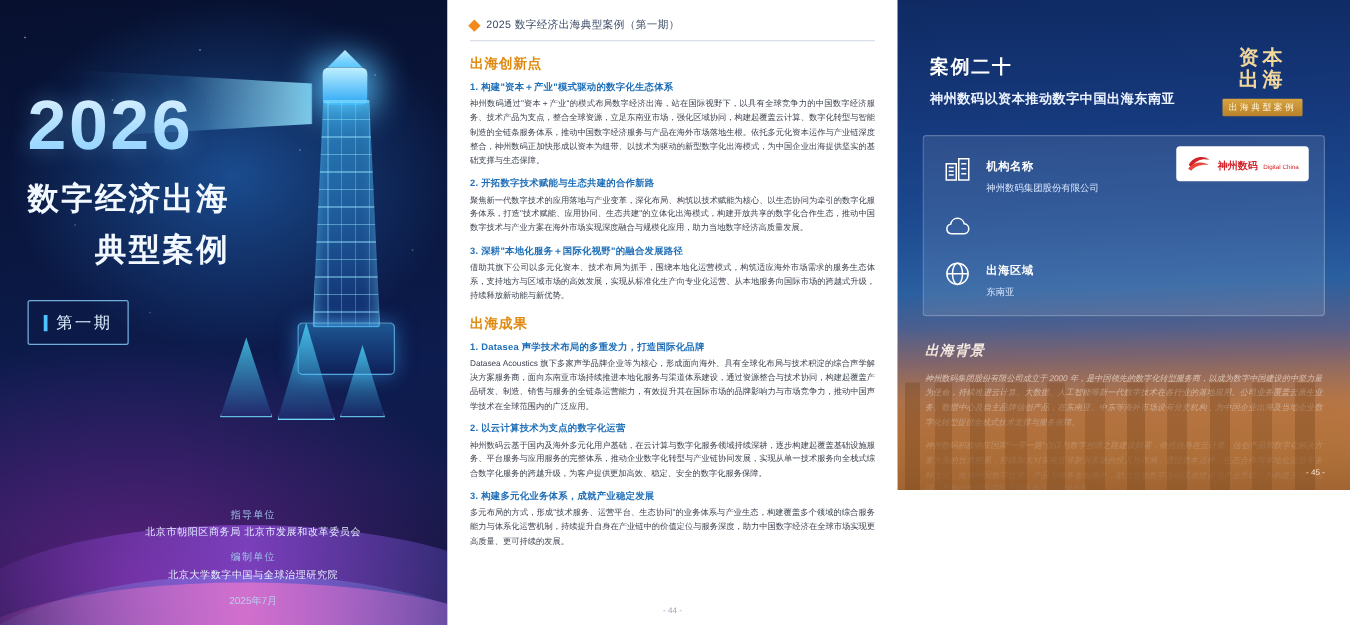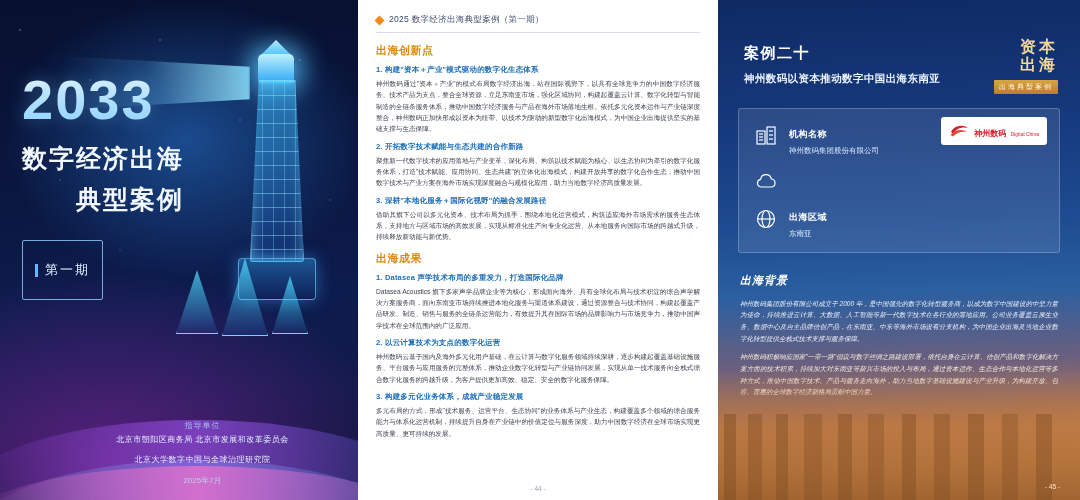--- a/index.html
+++ b/index.html
@@ -90,21 +90,21 @@
   .big-year{
     font-size:56px;font-weight:bold;letter-spacing:2px;line-height:1;
     background:linear-gradient(180deg,#eaf7ff,#8fd4ff);
     -webkit-background-clip:text;background-clip:text;color:transparent;
     text-shadow:0 0 18px rgba(120,200,255,.35);
   }
   .sub1{font-size:25px;font-weight:bold;margin-top:14px;letter-spacing:2px;color:#f2f8ff;}
   .sub2{font-size:25px;font-weight:bold;margin-top:8px;letter-spacing:2px;color:#f2f8ff;text-align:right;}
   .issue{
     margin-top:24px;display:inline-flex;align-items:center;gap:7px;
-    border:1px solid rgba(140,210,255,.8);padding:20px 12px;border-radius:2px;
+    border:1px solid rgba(140,210,255,.8);padding:8px 12px;border-radius:2px;
     font-size:13px;color:#dff1ff;letter-spacing:2px;
   }
   .issue .bar{display:inline-block;width:3px;height:13px;background:#4fc3ff;}
   .cover-foot{position:absolute;left:0;right:0;bottom:14px;text-align:center;color:#cfe3ff;margin-left:47px;}
   .cf-label{font-size:8px;color:#9fc0e8;letter-spacing:1px;margin-bottom:3px;}
   .cf-line{font-size:8px;color:#e3eeff;letter-spacing:.5px;margin-bottom:9px;}
   .cf-date{font-size:8px;color:#b9cfee;margin-top:10px;}
 
   
   .textpage{position:relative;width:360px;height:500px;background:#fff;padding:0;}
@@ -112,36 +112,36 @@
   .tp-header .dot{width:7px;height:7px;background:#f08a1d;transform:rotate(45deg);}
   .tp-header .t{font-size:8.5px;color:#3a4a66;letter-spacing:.3px;}
   .tp-rule{height:1px;background:#d8dfe9;margin:0 18px 10px 18px;}
   .tp-body{padding:0 18px;}
   .sec-title{font-size:11px;color:#e08a10;font-weight:bold;margin:8px 0 6px;letter-spacing:.5px;}
   .para-h{font-size:7.5px;color:#1f6fb8;font-weight:bold;margin:7px 0 3px;letter-spacing:.2px;}
   .para{font-size:6.6px;line-height:1.72;color:#3d4350;text-align:justify;margin:0 0 6px;}
   .tp-foot{position:absolute;left:0;right:0;bottom:8px;text-align:center;font-size:6.5px;color:#9aa4b4;}
 
   
-  .casepage{position:relative;width:362px;height:500px;overflow:hidden;
+  .casepage{position:relative;width:362px;height:392px;overflow:hidden;
     background:linear-gradient(178deg,#0f2a63 0%,#163a7e 26%,#1d4a90 44%,#2a5fa0 58%,#6b5f7e 72%,#b87b52 84%,#d79a5a 93%,#e6b06a 100%);
   }
   .cp-city{position:absolute;left:0;right:0;bottom:0;height:130px;
     background:linear-gradient(180deg,rgba(214,150,80,.0),rgba(186,116,56,.55) 45%,rgba(150,88,40,.85) 100%);
   }
   .cp-city:before{
     content:"";position:absolute;bottom:0;left:0;right:0;height:86px;
     background:
       linear-gradient(90deg,transparent 0 6px,rgba(120,70,30,.55) 6px 18px,transparent 18px 30px,rgba(120,70,30,.45) 30px 44px,transparent 44px 58px,rgba(120,70,30,.5) 58px 70px,transparent 70px 86px,rgba(120,70,30,.42) 86px 104px,transparent 104px 120px,rgba(120,70,30,.5) 120px 134px,transparent 134px 150px,rgba(120,70,30,.4) 150px 166px,transparent 166px 184px,rgba(120,70,30,.5) 184px 198px,transparent 198px 216px,rgba(120,70,30,.45) 216px 232px,transparent 232px 250px,rgba(120,70,30,.5) 250px 266px,transparent 266px 284px,rgba(120,70,30,.42) 284px 300px,transparent 300px 318px,rgba(120,70,30,.5) 318px 334px,transparent 334px 362px);
     opacity:.75;
   }
   .cp-head{position:relative;padding:44px 22px 0 26px;color:#fff;}
   .cp-case-no{font-size:15px;font-weight:bold;letter-spacing:1.5px;}
   .cp-case-title{font-size:10.5px;margin-top:9px;color:#eaf2ff;letter-spacing:.4px;font-weight:bold;}
-  .cp-stamp{position:absolute;right:22px;top:38px;text-align:right;}
+  .cp-stamp{position:absolute;right:38px;top:38px;text-align:center;}
   .cp-stamp .l1,.cp-stamp .l2{
     font-size:16px;font-weight:bold;letter-spacing:3px;line-height:1.15;
     color:#f3d79a;
   }
   .cp-stamp .seal{
     display:inline-block;margin-top:4px;background:linear-gradient(180deg,#d9a441,#b7812a);
     color:#fff6de;font-size:7px;letter-spacing:2px;padding:2px 5px;border-radius:1px;
     transform:rotate(0deg);
   }
   .cp-card{
@@ -189,32 +189,33 @@
     <div class="sail s3"></div>
 
     <div class="waves">
       <div class="wave w4"></div>
       <div class="wave w2"></div>
       <div class="wave w1"></div>
 
     </div>
 
     <div class="cover-title">
-      <div class="big-year">2033</div>
+      <div class="big-year">2026</div>
       <div class="sub1">数字经济出海</div>
       <div class="sub2">典型案例</div>
       <div class="issue">
         <span class="bar"></span>
         <span>第一期</span>
       </div>
     </div>
 
     <div class="cover-foot">
       <div class="cf-label">指导单位</div>
       <div class="cf-line">北京市朝阳区商务局    北京市发展和改革委员会</div>
+      <div class="cf-label">编制单位</div>
       <div class="cf-line">北京大学数字中国与全球治理研究院</div>
       <div class="cf-date">2025年7月</div>
     </div>
   </section>
 
   <section class="textpage">
     <div class="tp-header">
       <span class="dot"></span>
       <span class="t">2025 数字经济出海典型案例（第一期）</span>
     </div>

